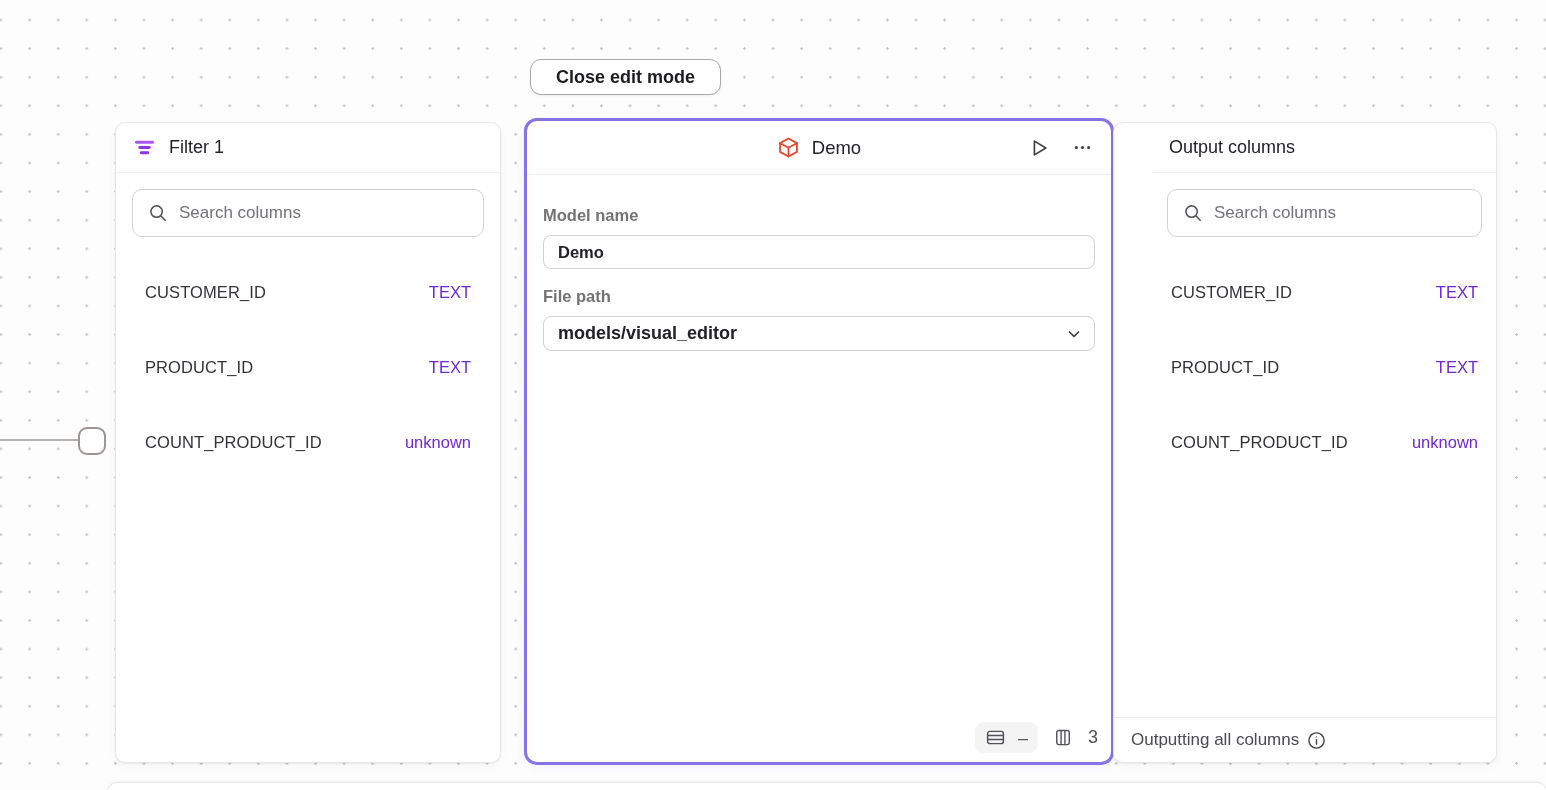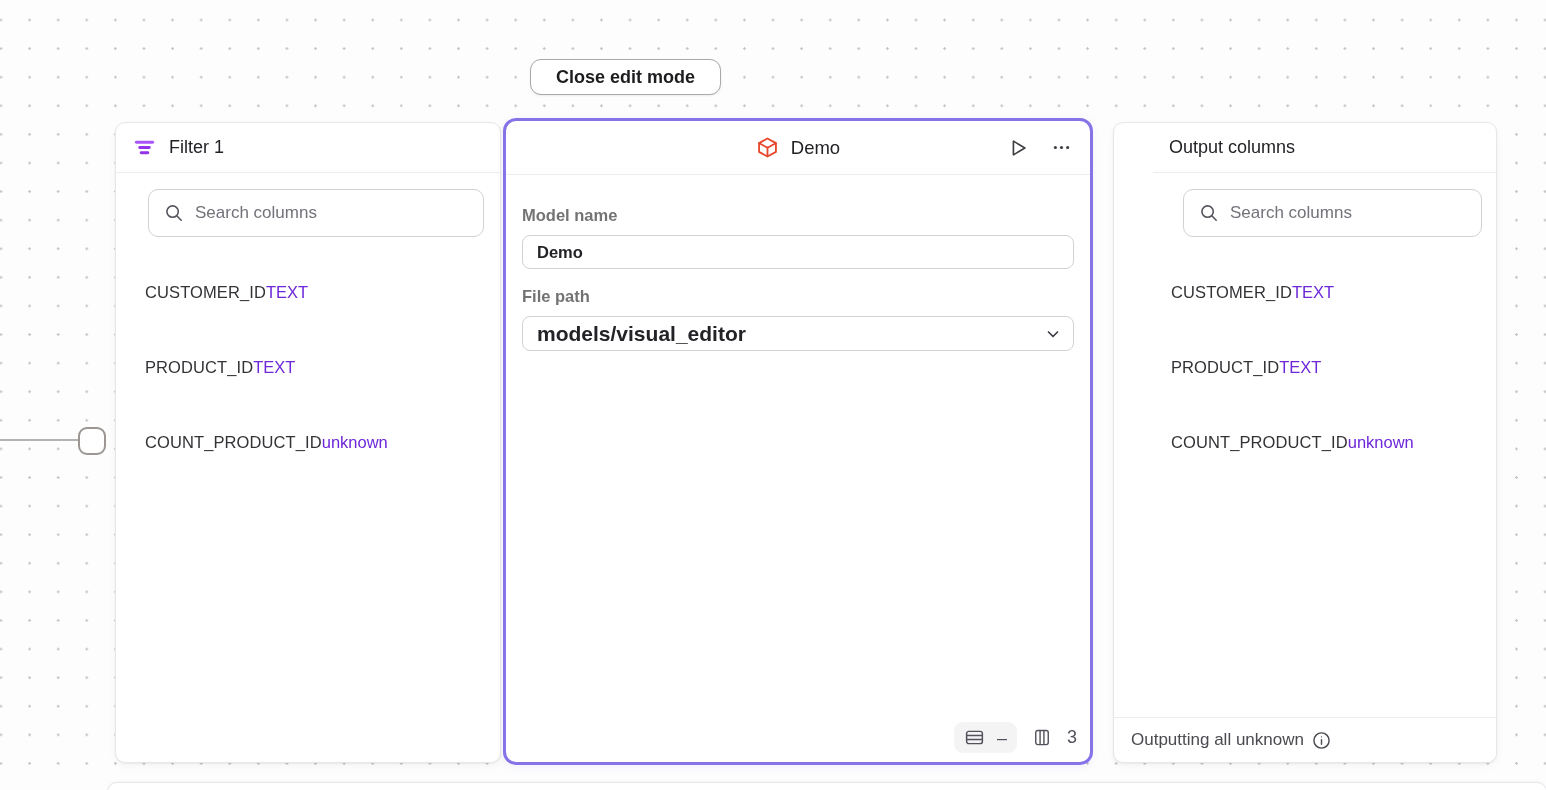--- a/index.html
+++ b/index.html
@@ -37,21 +37,21 @@
 
   
   .panel {
     position:absolute; background:#fff;
     border:1px solid #e7e7ea; border-radius:10px;
     box-shadow:0 1px 2px rgba(16,16,20,.05), 0 3px 8px rgba(16,16,20,.04);
   }
   .panel-left  { left:115px;  top:122px; width:386px; height:641px; }
   .panel-right { left:1113px; top:122px; width:384px; height:641px;padding-left:39px; }
   .panel-mid {
-    left:503px; top:118px; width:590px; height:647px;
+    left:524px; top:118px; width:590px; height:647px;
     position:absolute; background:#fff;
     border:3px solid #8673e8; border-radius:13px;
     box-shadow:0 2px 8px rgba(80,60,200,.07);
   }
 
   .panel-header {
     height:50px; display:flex; align-items:center; gap:13px;
     padding:0 17px; border-bottom:1px solid #ececee;
   }
   .panel-title { font-size:18px; color:#232327; }
@@ -61,49 +61,49 @@
     gap:12px; border-bottom:1px solid #ececee;
   }
   .mid-header .panel-title { font-size:18.5px; }
   .mid-actions { position:absolute; right:16px; top:0; height:100%; display:flex; align-items:center; gap:18px; }
   .icon-btn { background:none; border:none; padding:2px; cursor:pointer; display:flex; align-items:center; }
 
   .panel-body { padding:16px; }
 
   .search-box {
     height:48px; border:1px solid #d2d2d6; border-radius:10px;
-    display:flex; align-items:center; gap:11px; padding:0 15px; background:#fff;margin-left:16px;
+    display:flex; align-items:center; gap:11px; padding:0 15px; background:#fff;
   }
   .search-box input {
     border:none; outline:none; flex:1; font-family:"Liberation Sans", sans-serif;
     font-size:17px; color:#27272a; background:transparent;
   }
   .search-box input::placeholder { color:#72727a; }
 
   .col-list { display:block; }
   .col-list.left-list  { margin-top:21px; }
   .col-list.right-list { margin-top:13px; }
-  .col-row { height:39px; display:flex; align-items:center; justify-content:flex-start;margin-top:36px; }
+  .col-row { height:39px; display:flex; align-items:center; justify-content:space-between;margin-top:36px; }
   .left-list  .col-row { padding:0 13px; }
   .right-list .col-row { padding:0 4px; }
   .col-name { font-size:16.5px; color:#333337; letter-spacing:.1px; }
   .col-type { font-size:16.5px; color:#6d28d9; }
 
   .field-label { font-size:16.5px; font-weight:700; color:#737373; margin:18px 0 10px; }
   .text-input {
     width:100%; height:34px; border:1px solid #d2d2d6; border-radius:8px;
     padding:0 14px; font-family:"Liberation Sans", sans-serif;
     font-size:16.5px; font-weight:700; color:#232327; background:#fff; outline:none;
   }
   .select-box {
     width:100%; height:35px; border:1px solid #d2d2d6; border-radius:8px;
     padding:0 12px 0 14px; background:#fff; display:flex; align-items:center;
     justify-content:space-between; cursor:pointer;
   }
-  .select-value { font-size:21px; font-weight:700; color:#232327; }
+  .select-value { font-size:18px; font-weight:700; color:#232327; }
 
   .mid-footer {
     position:absolute; right:13px; bottom:9px;
     display:flex; align-items:center; gap:15px;
   }
   .count-pill {
     background:#f4f4f5; border-radius:9px; padding:5px 10px;
     display:flex; align-items:center; gap:12px;
   }
   .dash-count { font-size:18px; color:#52525b; line-height:1; }
@@ -265,21 +265,21 @@
             <span class="col-type">TEXT</span>
           </div>
 
           <div class="col-row">
             <span class="col-name">COUNT_PRODUCT_ID</span>
             <span class="col-type">unknown</span>
           </div>
         </div>
     </div>
     <div class="right-footer">
-      <span class="right-footer-text">Outputting all unknown</span>
+      <span class="right-footer-text">Outputting all columns</span>
       <span>
         <svg width="19" height="19" viewBox="0 0 20 20" fill="none" stroke="#4a4a51" stroke-width="1.5" stroke-linecap="round">
           <circle cx="10" cy="10" r="8"></circle>
           <line x1="10" y1="9.2" x2="10" y2="14"></line>
           <circle cx="10" cy="6.2" r="0.6" fill="#4a4a51" stroke="none"></circle>
         </svg>
       </span>
     </div>
   </div>
 

